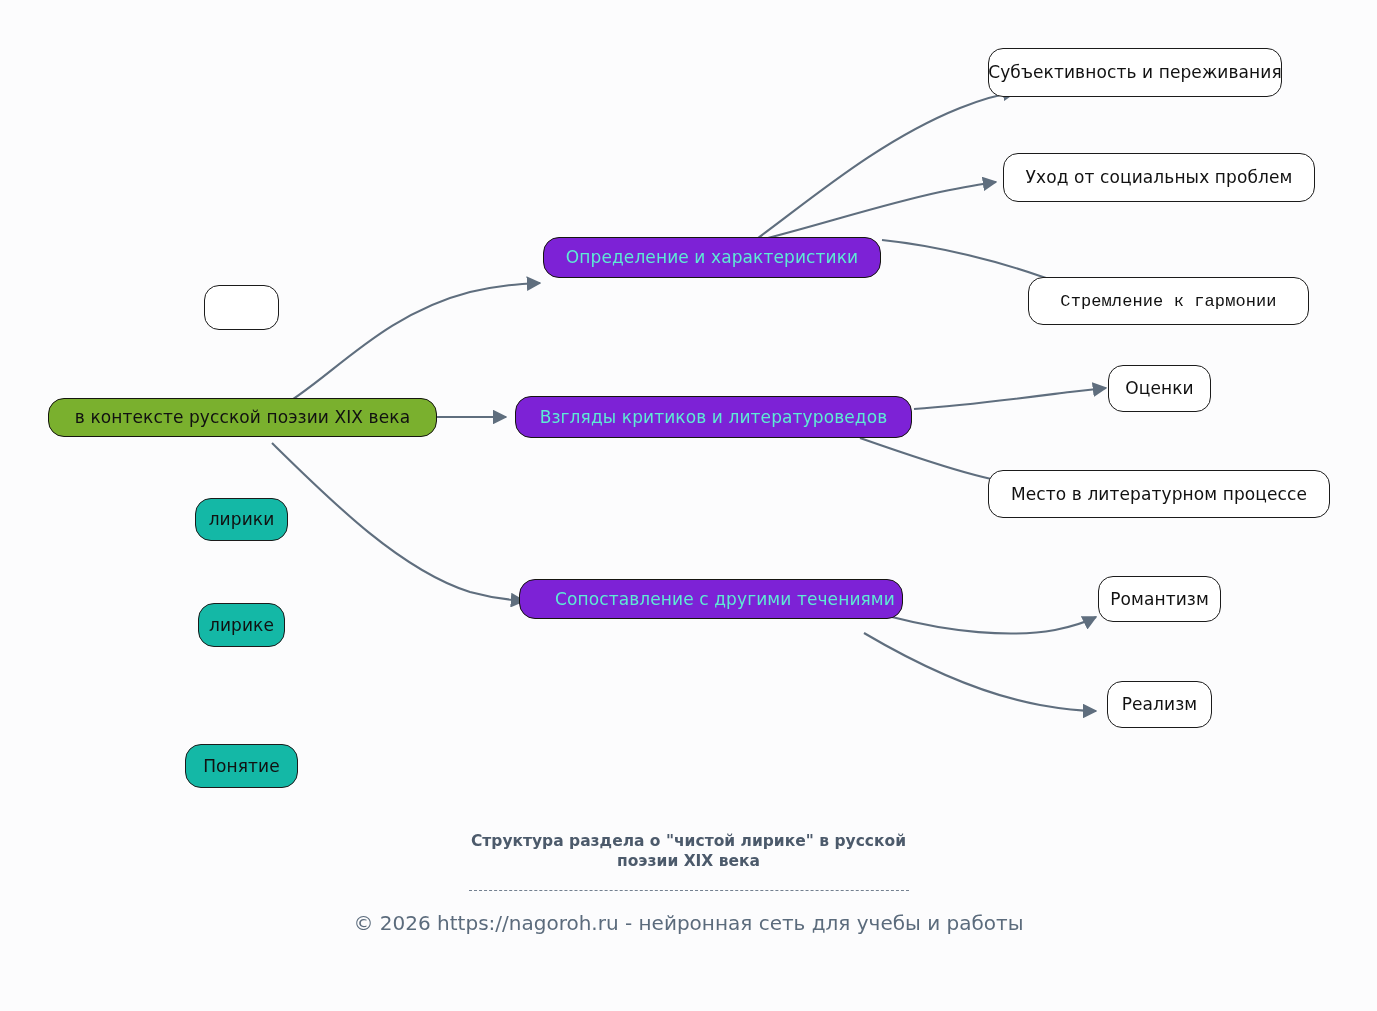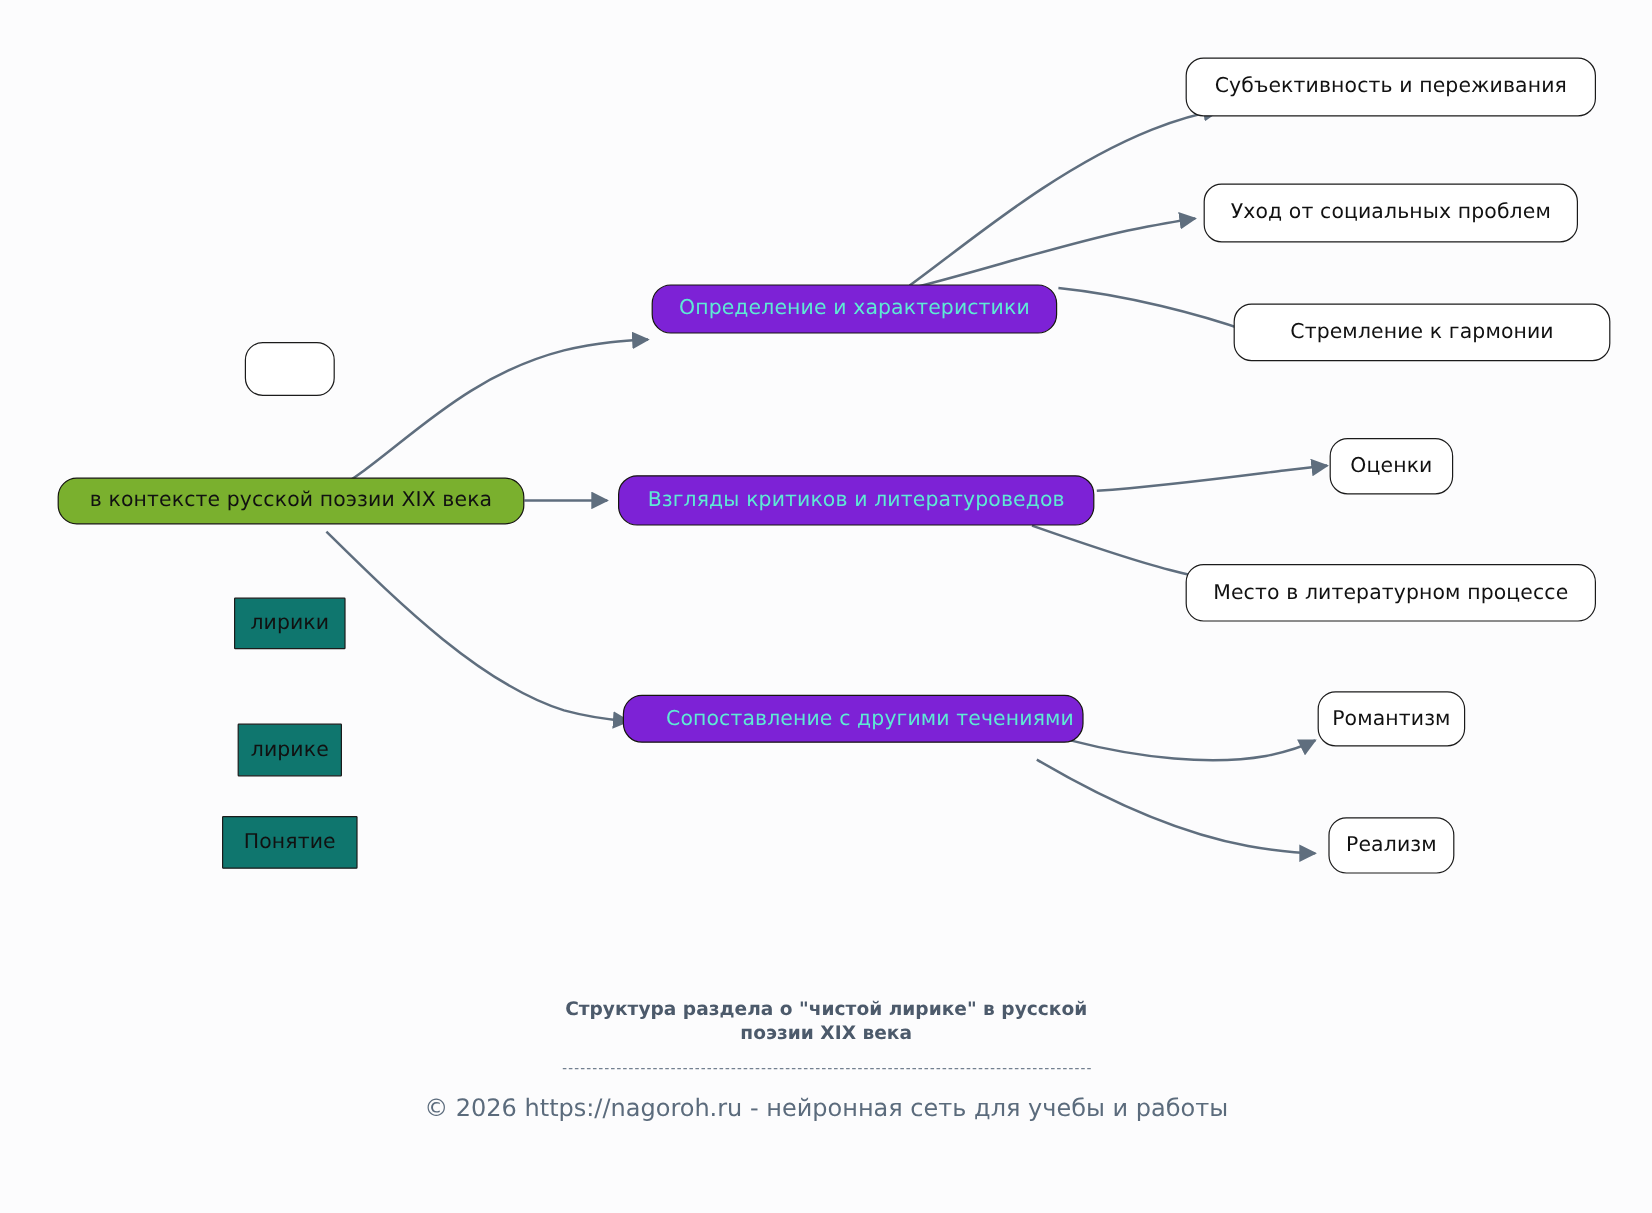--- a/index.html
+++ b/index.html
@@ -49,22 +49,22 @@
     background: #7d22d6;
     border-color: #15150f;
     border-radius: 16px;
     color: #5eead4;
   }
   .node.leaf {
     background: #ffffff;
     border-radius: 15px;
   }
   .node.orphan {
-    background: #0f766e;
-    border-radius: 1px;
+    background: #14b8a6;
+    border-radius: 16px;
   }
   .node.empty {
     background: #ffffff;
     border-radius: 15px;
   }
   #footer {
     position: absolute;
     left: 0;
     top: 832px;
     width: 1377px;
@@ -121,33 +121,33 @@
   </svg>
 
   <div class="node empty" style="left:204px; top:285px; width:75px; height:45px;"></div>
 
   <div class="node root" style="left:48px; top:398px; width:389px; height:39px;">в контексте русской поэзии XIX века</div>
 
   <div class="node orphan" style="left:195px; top:498px; width:93px; height:43px;">лирики</div>
 
   <div class="node orphan" style="left:198px; top:603px; width:87px; height:44px;">лирике</div>
 
-  <div class="node orphan" style="left:185px; top:680px; width:113px; height:44px;">Понятие</div>
+  <div class="node orphan" style="left:185px; top:744px; width:113px; height:44px;">Понятие</div>
 
   <div class="node branch" style="left:543px; top:237px; width:338px; height:41px;">Определение и характеристики</div>
 
   <div class="node branch" style="left:515px; top:396px; width:397px; height:42px;">Взгляды критиков и литературоведов</div>
 
   <div class="node branch" style="left:519px; top:579px; width:384px; height:40px;padding-left:28px;">Сопоставление с другими течениями</div>
 
-  <div class="node leaf" style="left:988px; top:48px; width:342px; height:49px;">Субъективность и переживания</div>
+  <div class="node leaf" style="left:988px; top:48px; width:294px; height:49px;">Субъективность и переживания</div>
 
   <div class="node leaf" style="left:1003px; top:153px; width:312px; height:49px;">Уход от социальных проблем</div>
 
-  <div class="node leaf" style="left:1028px; top:253px; width:314px; height:48px;">Стремление к гармонии</div>
+  <div class="node leaf" style="left:1028px; top:277px; width:281px; height:48px;font-family:Liberation Mono, monospace;">Стремление к гармонии</div>
 
   <div class="node leaf" style="left:1108px; top:365px; width:103px; height:47px;">Оценки</div>
 
   <div class="node leaf" style="left:988px; top:470px; width:342px; height:48px;text-align:right;">Место в литературном процессе</div>
 
   <div class="node leaf" style="left:1098px; top:576px; width:123px; height:46px;">Романтизм</div>
 
   <div class="node leaf" style="left:1107px; top:681px; width:105px; height:47px;">Реализм</div>
 
   <div id="footer">

